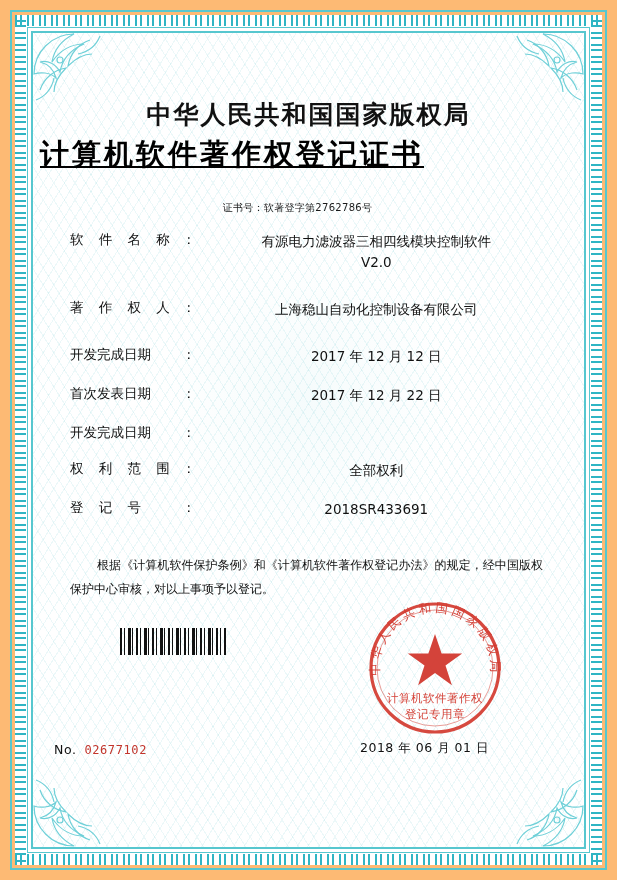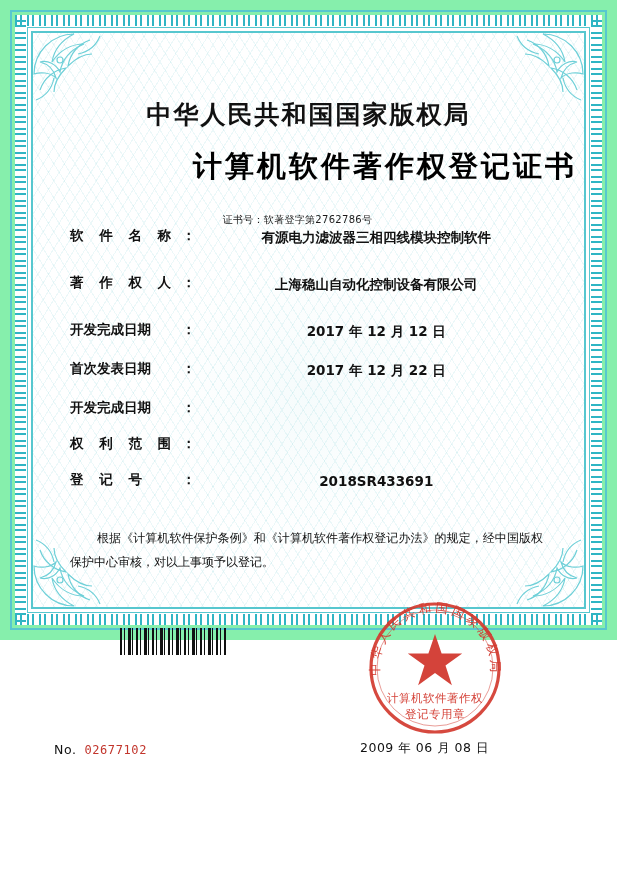--- a/index.html
+++ b/index.html
@@ -10,22 +10,22 @@
     width: 617px;
     height: 880px;
     background: #ffffff;
     font-family: "DejaVu Sans", "Liberation Sans", sans-serif;
     overflow: hidden;
   }
 
   .certificate {
     position: relative;
     width: 617px;
-    height: 640px;
-    background: #86efac;
+    height: 880px;
+    background: #fdba74;
     box-sizing: border-box;
   }
 
   
   .border-outer {
     position: absolute;
     left: 10px;
     top: 10px;
     right: 10px;
     bottom: 10px;
@@ -136,43 +136,43 @@
   .title-1 {
     text-align: center;
     font-family: "DejaVu Serif", "Liberation Serif", serif;
     font-size: 25px;
     font-weight: bold;
     letter-spacing: 2px;
     color: #111111;
     margin-top: 58px;
   }
   .title-2 {
-    text-align: right;
+    text-align: left;
     font-family: "DejaVu Serif", "Liberation Serif", serif;
     font-size: 29px;
     font-weight: bold;
     letter-spacing: 3px;
     color: #000000;
-    margin-top: 16px;
+    margin-top: 4px;
+    text-decoration: underline;
   }
 
   .cert-no {
     text-align: center;
     font-size: 10px;
     color: #1a1a1a;
     margin-top: 26px;
     padding-right: 22px;
     letter-spacing: 0.3px;
   }
 
   .fields {
-    margin-top: 0;
+    margin-top: 16px;
     padding-left: 30px;
     padding-right: 20px;
-    font-weight: bold;
   }
   .field-row {
     display: flex;
     align-items: flex-start;
     margin-bottom: 18px;
     font-size: 13.5px;
     color: #111111;
   }
   .field-label {
     width: 112px;
@@ -322,20 +322,21 @@
 
     <div class="cert-no">证书号：软著登字第2762786号</div>
 
     <div class="fields">
 
       <div class="field-row">
         <span class="field-label spaced">软 件 名 称</span>
         <span class="field-colon">：</span>
         <span class="field-value">
           <span>有源电力滤波器三相四线模块控制软件</span>
+          <span class="line2">V2.0</span>
         </span>
       </div>
 
       <div class="field-row gap-top">
         <span class="field-label spaced">著 作 权 人</span>
         <span class="field-colon">：</span>
         <span class="field-value">上海稳山自动化控制设备有限公司</span>
       </div>
 
       <div class="field-row gap-top">
@@ -351,20 +352,21 @@
       </div>
 
       <div class="field-row">
         <span class="field-label">开发完成日期</span>
         <span class="field-colon">：</span>
       </div>
 
       <div class="field-row">
         <span class="field-label spaced">权 利 范 围</span>
         <span class="field-colon">：</span>
+        <span class="field-value">全部权利</span>
       </div>
 
       <div class="field-row">
         <span class="field-label spaced">登 记 号</span>
         <span class="field-colon">：</span>
         <span class="field-value">2018SR433691</span>
       </div>
 
     </div>
 
@@ -387,17 +389,17 @@
         <text x="76" y="110" text-anchor="middle" font-size="11.5" fill="#d2392f" font-family="'DejaVu Serif','Liberation Serif',serif" letter-spacing="0.5" opacity="0.95">计算机软件著作权</text>
         <text x="76" y="126" text-anchor="middle" font-size="11.5" fill="#d2392f" font-family="'DejaVu Serif','Liberation Serif',serif" letter-spacing="0.5" opacity="0.95">登记专用章</text>
       </svg>
     </div>
 
     <div class="footer">
       <div class="footer-no">
         <span class="prefix">No.</span>
         <span>02677102</span>
       </div>
-      <div class="footer-date">2009 年 06 月 08 日</div>
+      <div class="footer-date">2018 年 06 月 01 日</div>
     </div>
 
   </div>
 </div>
 
 </body></html>

